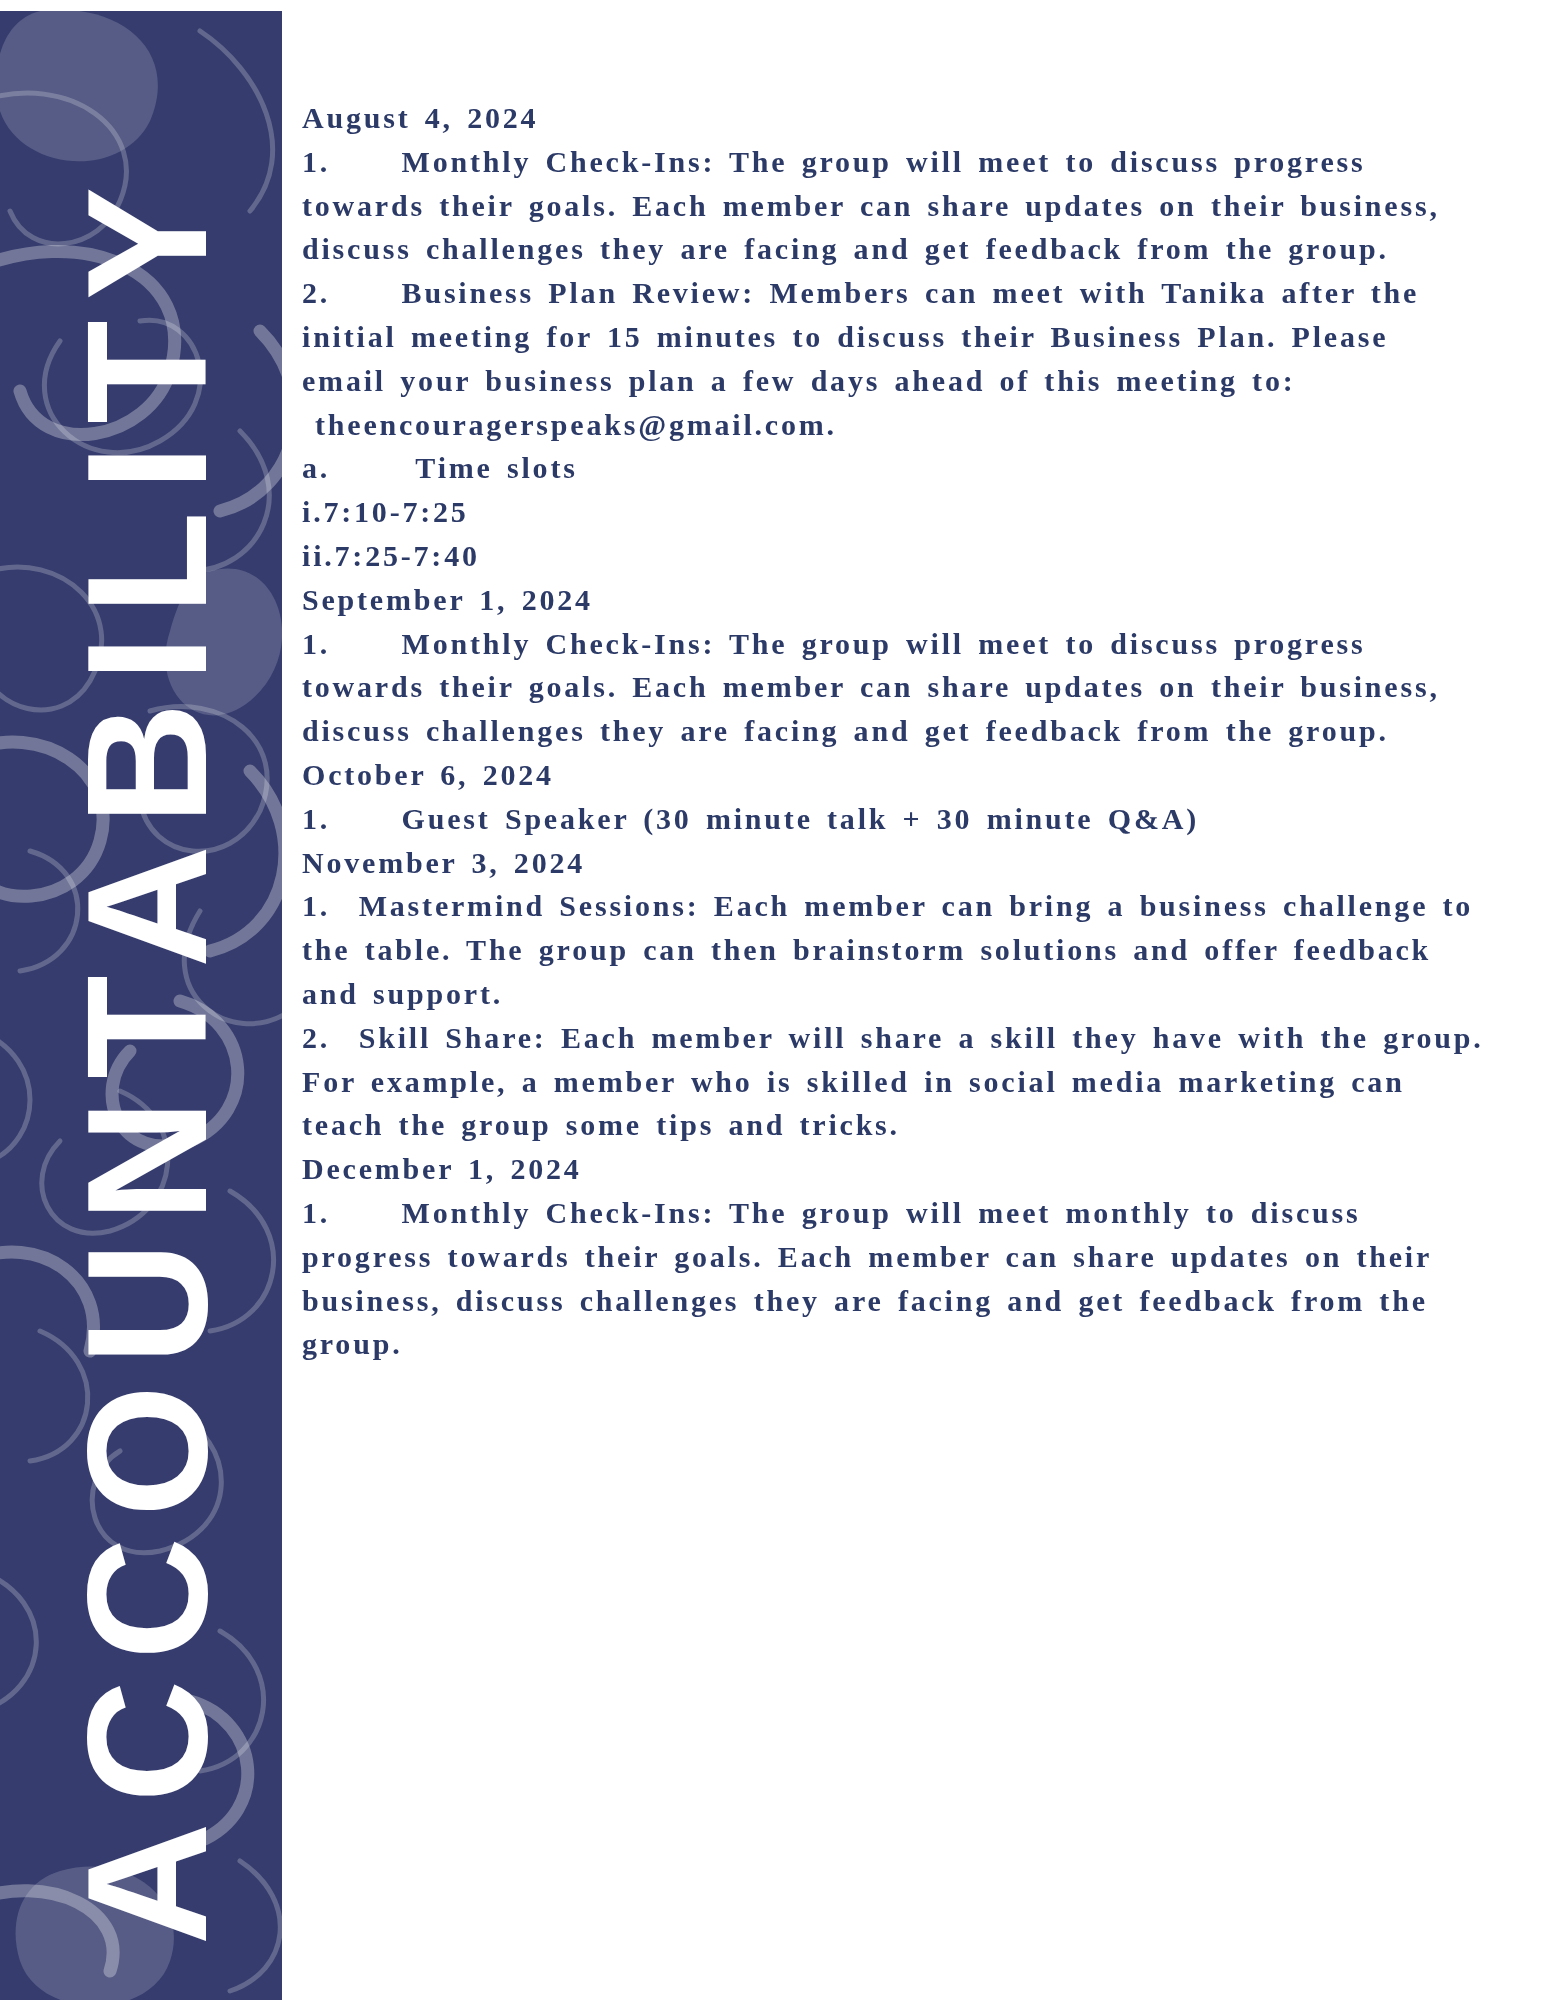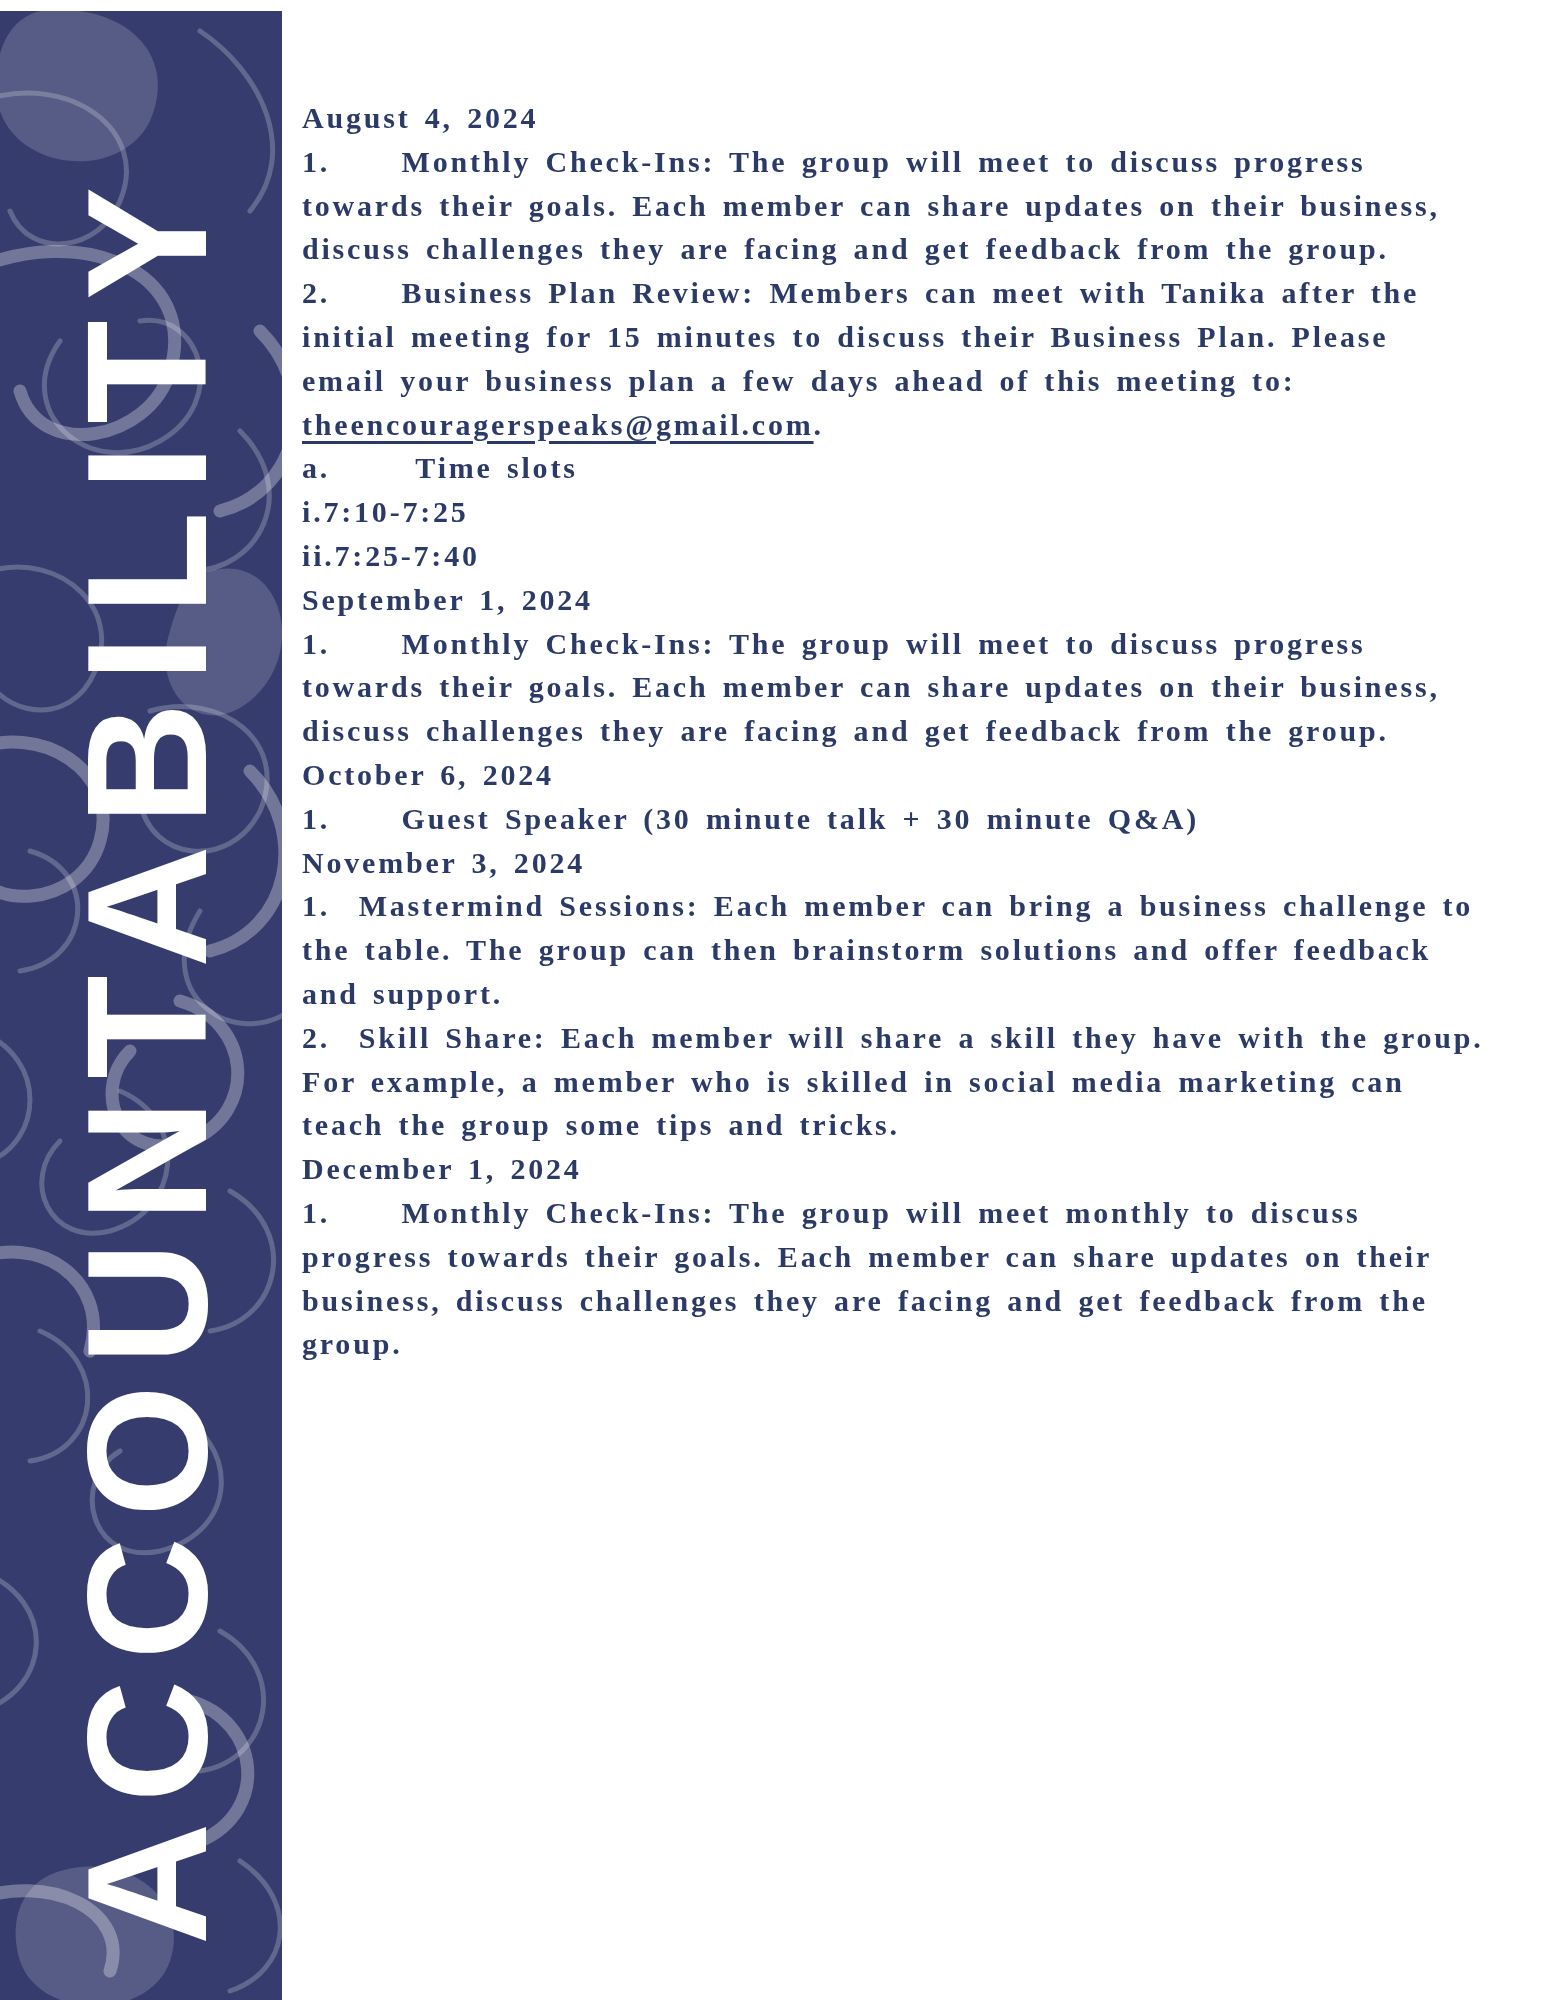--- a/index.html
+++ b/index.html
@@ -75,24 +75,24 @@
   .m-date2  { margin-top: 80px; }
   .m-para2  { margin-top: 46px; }
   .m-date3  { margin-top: 86px; }
   .m-item3  { margin-top: 0; }
   .m-date4  { margin-top: 44px; }
   .m-para4  { margin-top: 46px; }
   .m-date5  { margin-top: 38px; }
   .m-para5  { margin-top: 58px; }
   .email {
     color: inherit;
-    text-decoration: underline;
     text-decoration-thickness: 2.5px;
     text-underline-offset: 6px;
     cursor: pointer;
+    margin-left: 13px;
   }
 </style>
 </head>
 <body>
 
 <div class="page">
 
   <aside class="sidebar">
     <svg class="pattern" viewBox="0 0 282 1989" preserveAspectRatio="none" xmlns="http://www.w3.org/2000/svg">
       <g fill="#ffffff" opacity="0.16">

